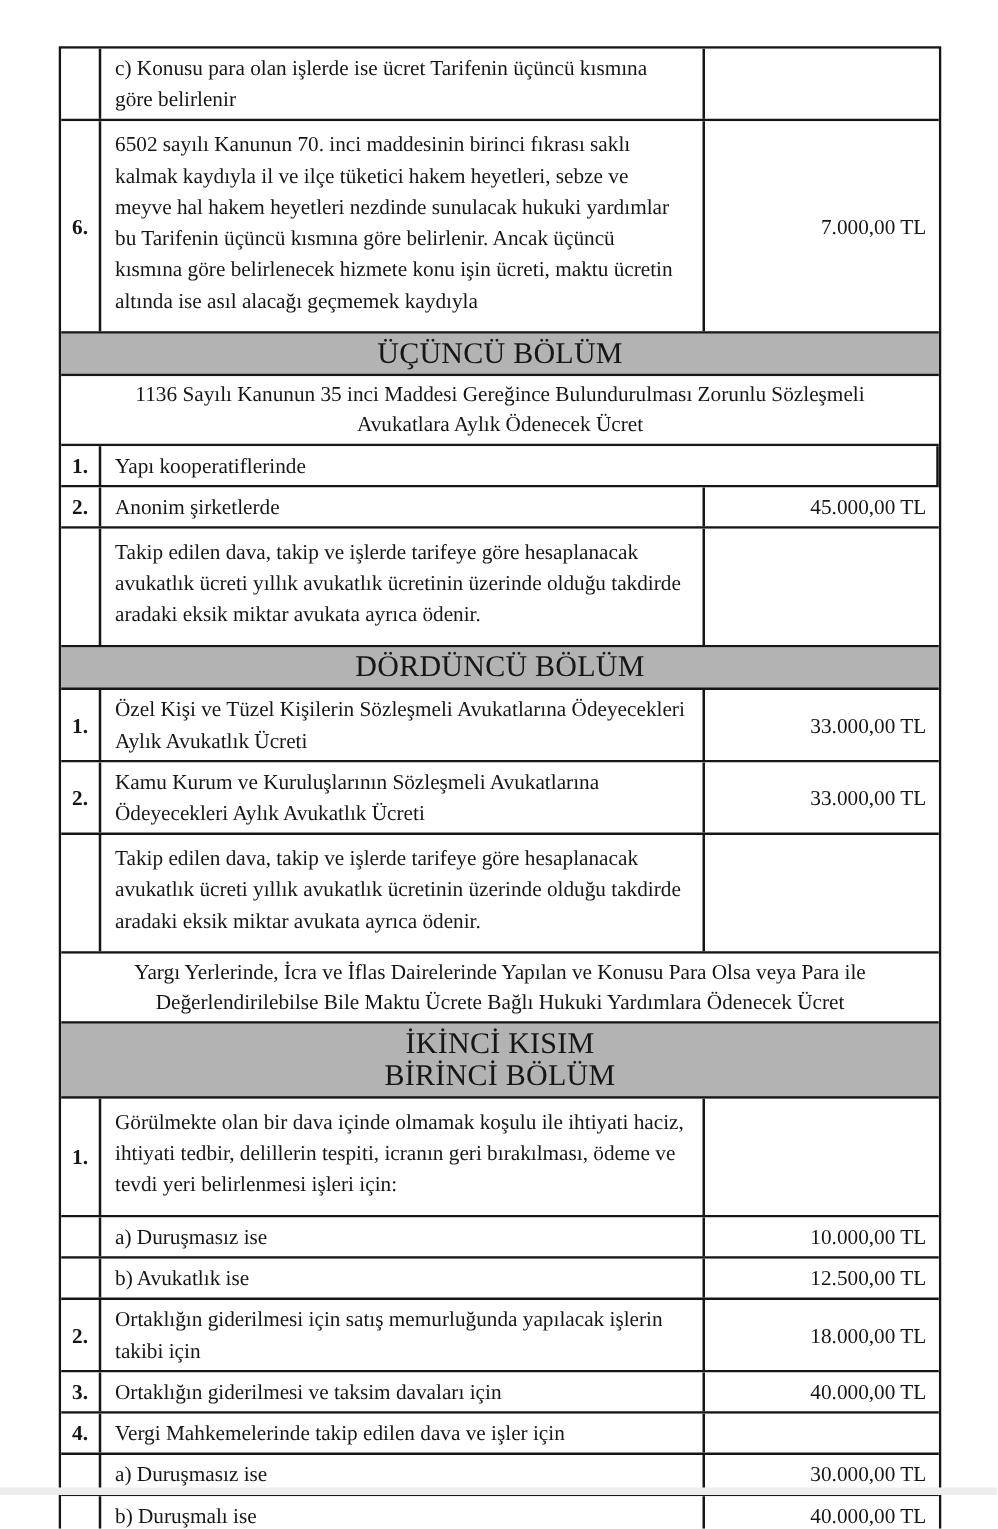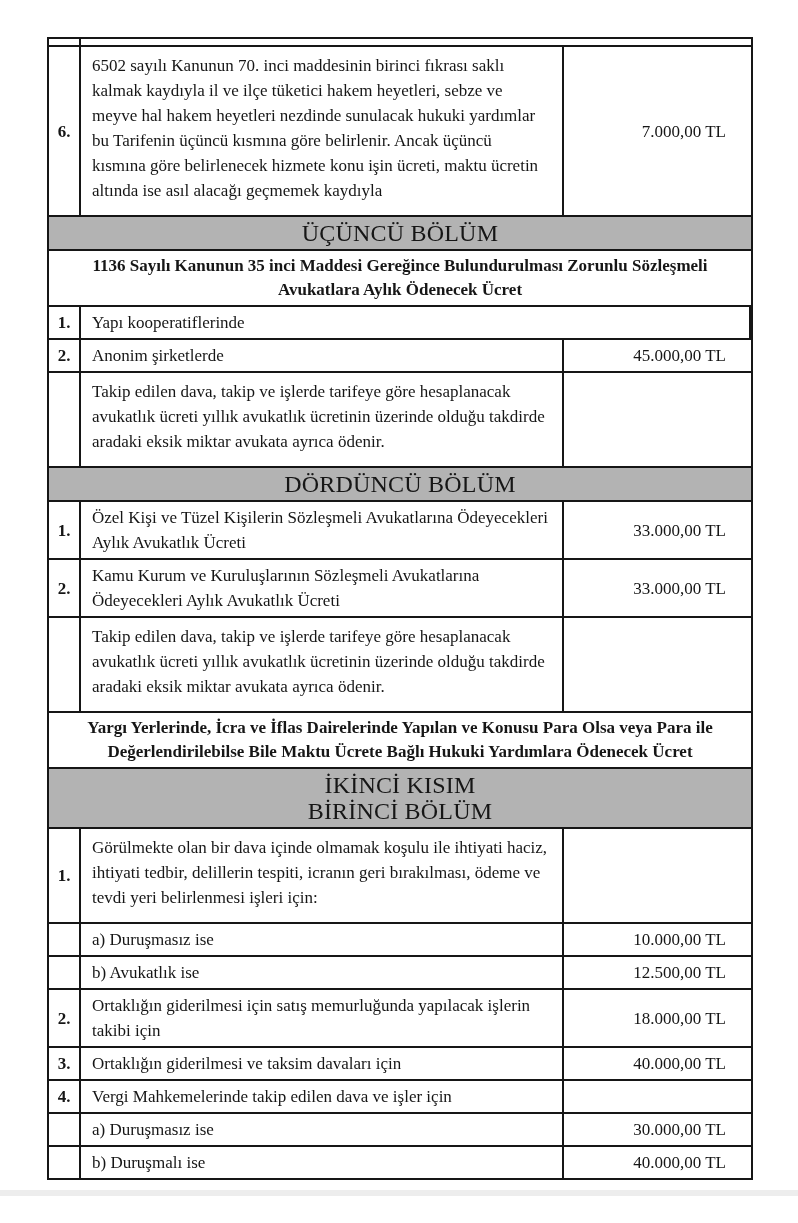--- a/index.html
+++ b/index.html
@@ -55,21 +55,21 @@
     align-items:center;
     padding:3px 14px 3px 11px;
   }
   .cell-fee{
     width:187px;
     flex:0 0 187px;
     display:flex;
     align-items:center;
     justify-content:flex-end;
     text-align:right;
-    padding:3px 25px 3px 4px;
+    padding:3px 10px 3px 4px;
     white-space:nowrap;
     border-radius:13px;
   }
   
   .row.note .cell-desc{padding-top:6px;padding-bottom:12px;}
   
   .row.section{
     background:var(--hdr);
     flex-direction:column;
     align-items:center;
@@ -83,41 +83,42 @@
     text-align:right;
     letter-spacing:.2px;
   }
   
   .row.subtitle{
     align-items:center;
     justify-content:center;
     padding:3px 26px;
   }
   .row.subtitle > div{
-    font-weight:bold;
+    font-weight:normal;
     font-size:17px;
     line-height:24px;
     text-align:center;
   }
   .scan-shadow{
     position:absolute;
     left:0;
     top:1190px;
     width:798px;
     height:6px;
     background:#ededed;
   }
 </style>
 </head>
 <body>
 
 <div class="page">
   <div class="tbl">
       <div class="row item">
         <div class="cell cell-num"></div>
+        <div class="cell cell-desc">c) Konusu para olan işlerde ise ücret Tarifenin üçüncü kısmına göre belirlenir</div>
         <div class="cell cell-fee"></div>
       </div>
       <div class="row item note">
         <div class="cell cell-num">6.</div>
         <div class="cell cell-desc">6502 sayılı Kanunun 70. inci maddesinin birinci fıkrası saklı kalmak kaydıyla il ve ilçe tüketici hakem heyetleri, sebze ve meyve hal hakem heyetleri nezdinde sunulacak hukuki yardımlar bu Tarifenin üçüncü kısmına göre belirlenir. Ancak üçüncü kısmına göre belirlenecek hizmete konu işin ücreti, maktu ücretin altında ise asıl alacağı geçmemek kaydıyla</div>
         <div class="cell cell-fee">7.000,00 TL</div>
       </div>
       <div class="row section">
         <div class="section-line">ÜÇÜNCÜ BÖLÜM</div>
       </div>

